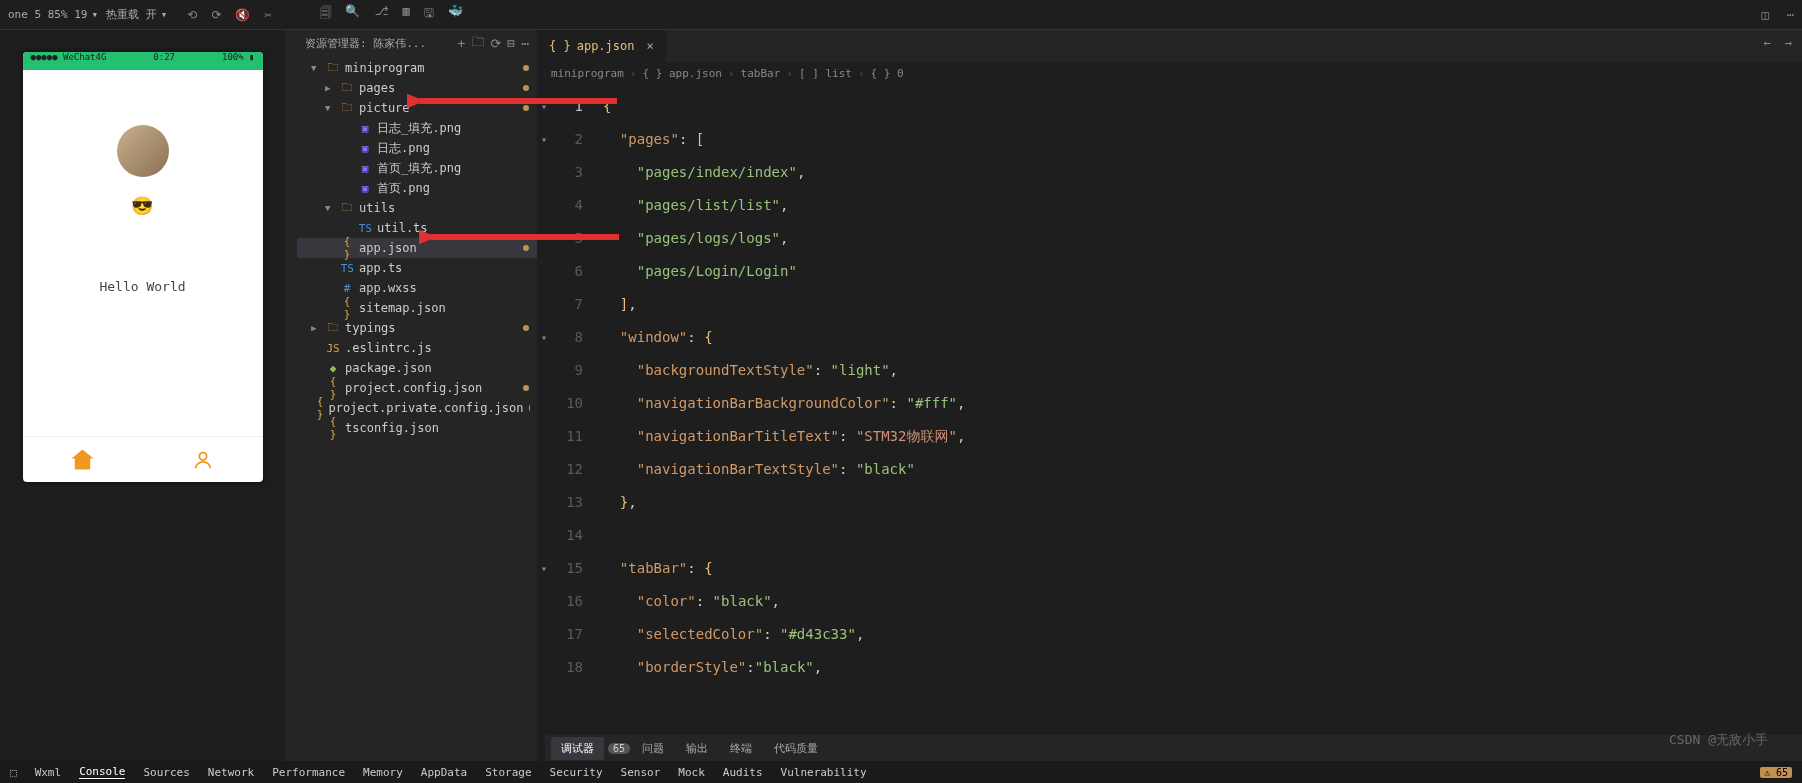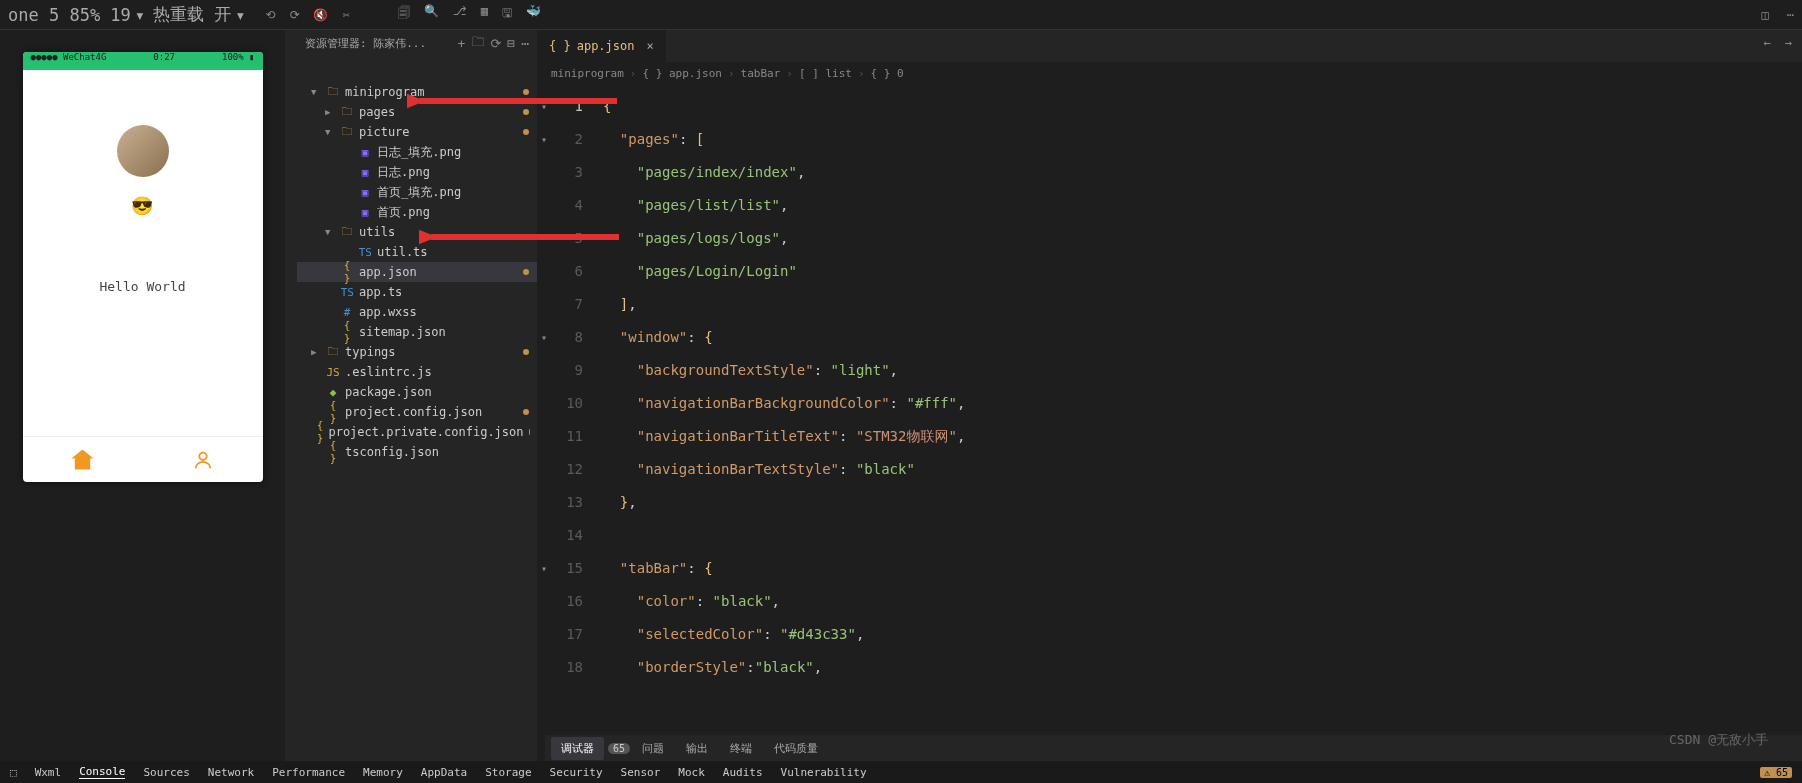--- a/index.html
+++ b/index.html
@@ -1,20 +1,20 @@
 <!DOCTYPE html>
 <html><head>
 <meta charset="utf-8">
 <style>
 * { margin:0; padding:0; box-sizing:border-box; font-family:"Microsoft YaHei",Consolas,monospace; }
 body { background:#1e1e1e; color:#ccc; width:1802px; height:783px; overflow:hidden; position:relative; font-size:12px; }
 
 
 .top-bar { height:30px; background:#1e1e1e; display:flex; align-items:center; padding:0 8px; gap:8px; border-bottom:1px solid #333; }
-.top-bar .dropdown { color:#aaa; font-size:17px; display:flex; align-items:center; gap:4px; }
+.top-bar .dropdown { color:#aaa; font-size:11px; display:flex; align-items:center; gap:4px; }
 .top-bar .icons { display:flex; gap:14px; margin-left:12px; color:#888; }
 .top-bar .icons span { cursor:pointer; }
 .top-bar .right-icons { display:flex; gap:14px; margin-left:20px; color:#888; }
 
 
 .main { display:flex; height:calc(100% - 30px - 22px); }
 
 
 .sim-panel { width:285px; background:#1e1e1e; display:flex; justify-content:center; padding-top:22px; }
 .phone { width:240px; height:430px; background:#fff; border-radius:4px; overflow:hidden; display:flex; flex-direction:column; box-shadow:0 0 6px rgba(0,0,0,.5); }
@@ -30,21 +30,21 @@
 .phone-emoji { font-size:18px; }
 .phone-hello { margin-top:auto; margin-bottom:auto; font-size:13px; color:#444; position:relative; top:-40px; }
 .phone-tabbar { height:46px; border-top:1px solid #eee; display:flex; }
 .phone-tabbar .tab { flex:1; display:flex; align-items:center; justify-content:center; }
 .home-icon { width:22px; height:20px; background:#f09820; clip-path:polygon(50% 0,100% 45%,85% 45%,85% 100%,15% 100%,15% 45%,0 45%); }
 
 
 .divider-bar { width:12px; background:#252526; }
 
 
-.explorer { width:240px; background:#252525; display:flex; flex-direction:column;gap:24px; }
+.explorer { width:240px; background:#252525; display:flex; flex-direction:column; }
 .explorer-header { height:26px; display:flex; align-items:center; padding:0 8px; color:#aaa; font-size:11px; gap:6px; }
 .explorer-header .spacer { flex:1; }
 .explorer-header .hbtn { color:#888; cursor:pointer; font-size:13px; }
 .tree { flex:1; overflow:auto; padding:2px 0; }
 .tree-row { height:20px; display:flex; align-items:center; padding-left:14px; gap:5px; color:#ccc; font-size:12px; cursor:pointer; }
 .tree-row.selected { background:#37373d; }
 .tree-row .arrow { width:10px; color:#888; font-size:9px; }
 .tree-row .fic { width:14px; text-align:center; font-size:11px; }
 .fic.folder { color:#c09050; }
 .fic.img { color:#8a6aff; }

